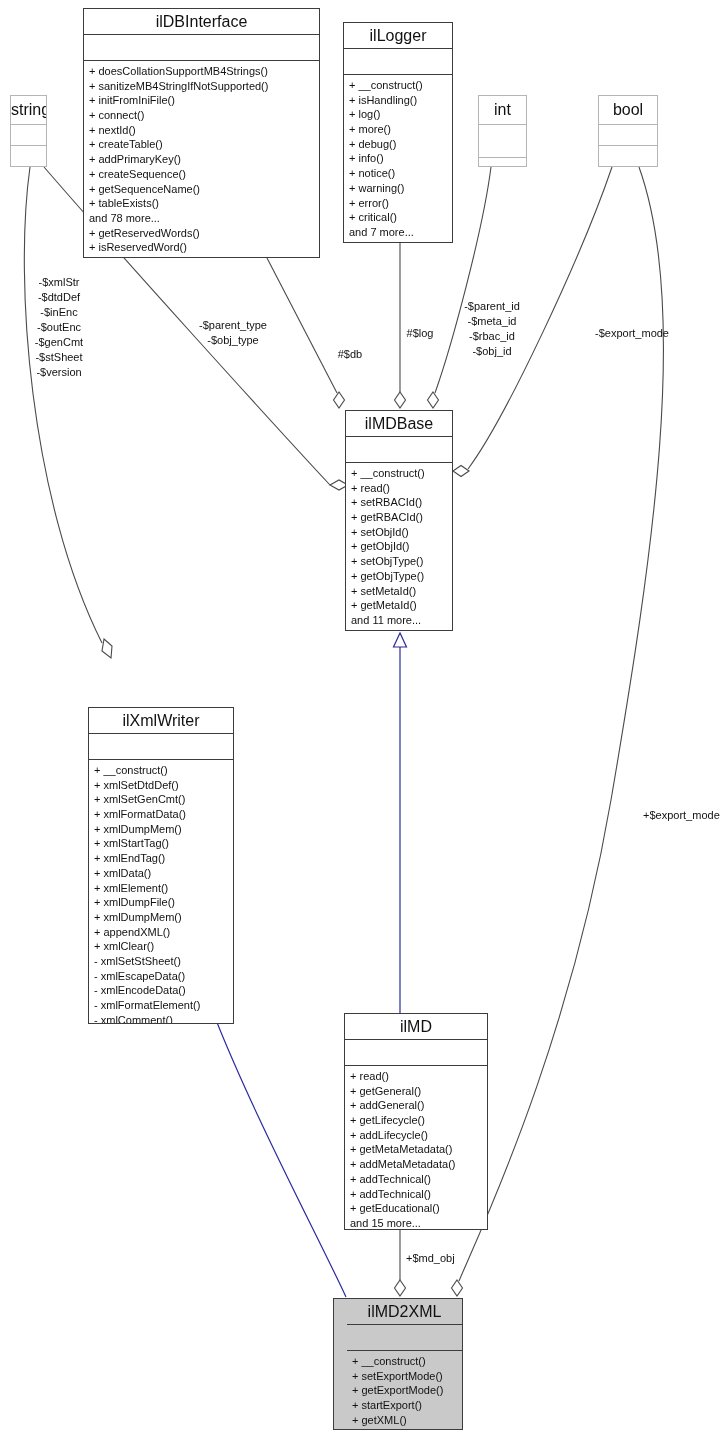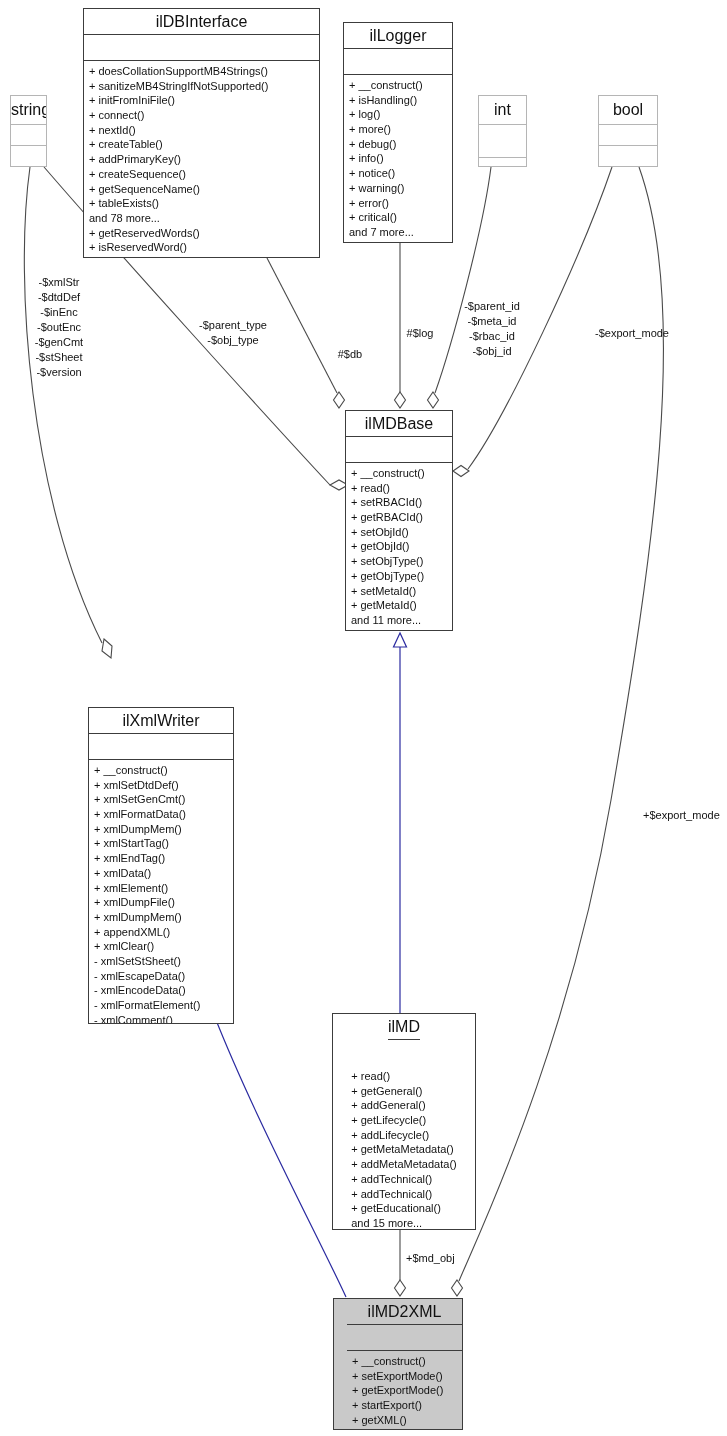--- a/index.html
+++ b/index.html
@@ -40,21 +40,21 @@
 
   .focus{background:var(--focus);padding-left:13px;}
 
   #cls-string{left:10px;top:95px;width:37px;height:72px;}
   #cls-ildbinterface{left:83px;top:8px;width:237px;height:250px;}
   #cls-illogger{left:343px;top:22px;width:110px;height:221px;}
   #cls-int{left:478px;top:95px;width:49px;height:72px;gap:32px;}
   #cls-bool{left:598px;top:95px;width:60px;height:72px;}
   #cls-ilmdbase{left:345px;top:410px;width:108px;height:221px;}
   #cls-ilxmlwriter{left:88px;top:663px;width:146px;height:317px;margin-top:44px;}
-  #cls-ilmd{left:332px;top:1013px;width:144px;height:217px;align-items:center;}
+  #cls-ilmd{left:344px;top:1013px;width:144px;height:217px;}
   #cls-ilmd2xml{left:333px;top:1298px;width:130px;height:132px;}
 
   .edge-label{
     position:absolute;font-size:11px;line-height:15px;white-space:pre-line;
     text-align:center;color:var(--ink);
   }
   #lbl-xmlfields{left:22px;top:275px;width:74px;}
   #lbl-parenttype{left:185px;top:318px;width:96px;}
   #lbl-db{left:330px;top:326px;width:40px;margin-top:21px;}
   #lbl-log{left:398px;top:326px;width:44px;}

